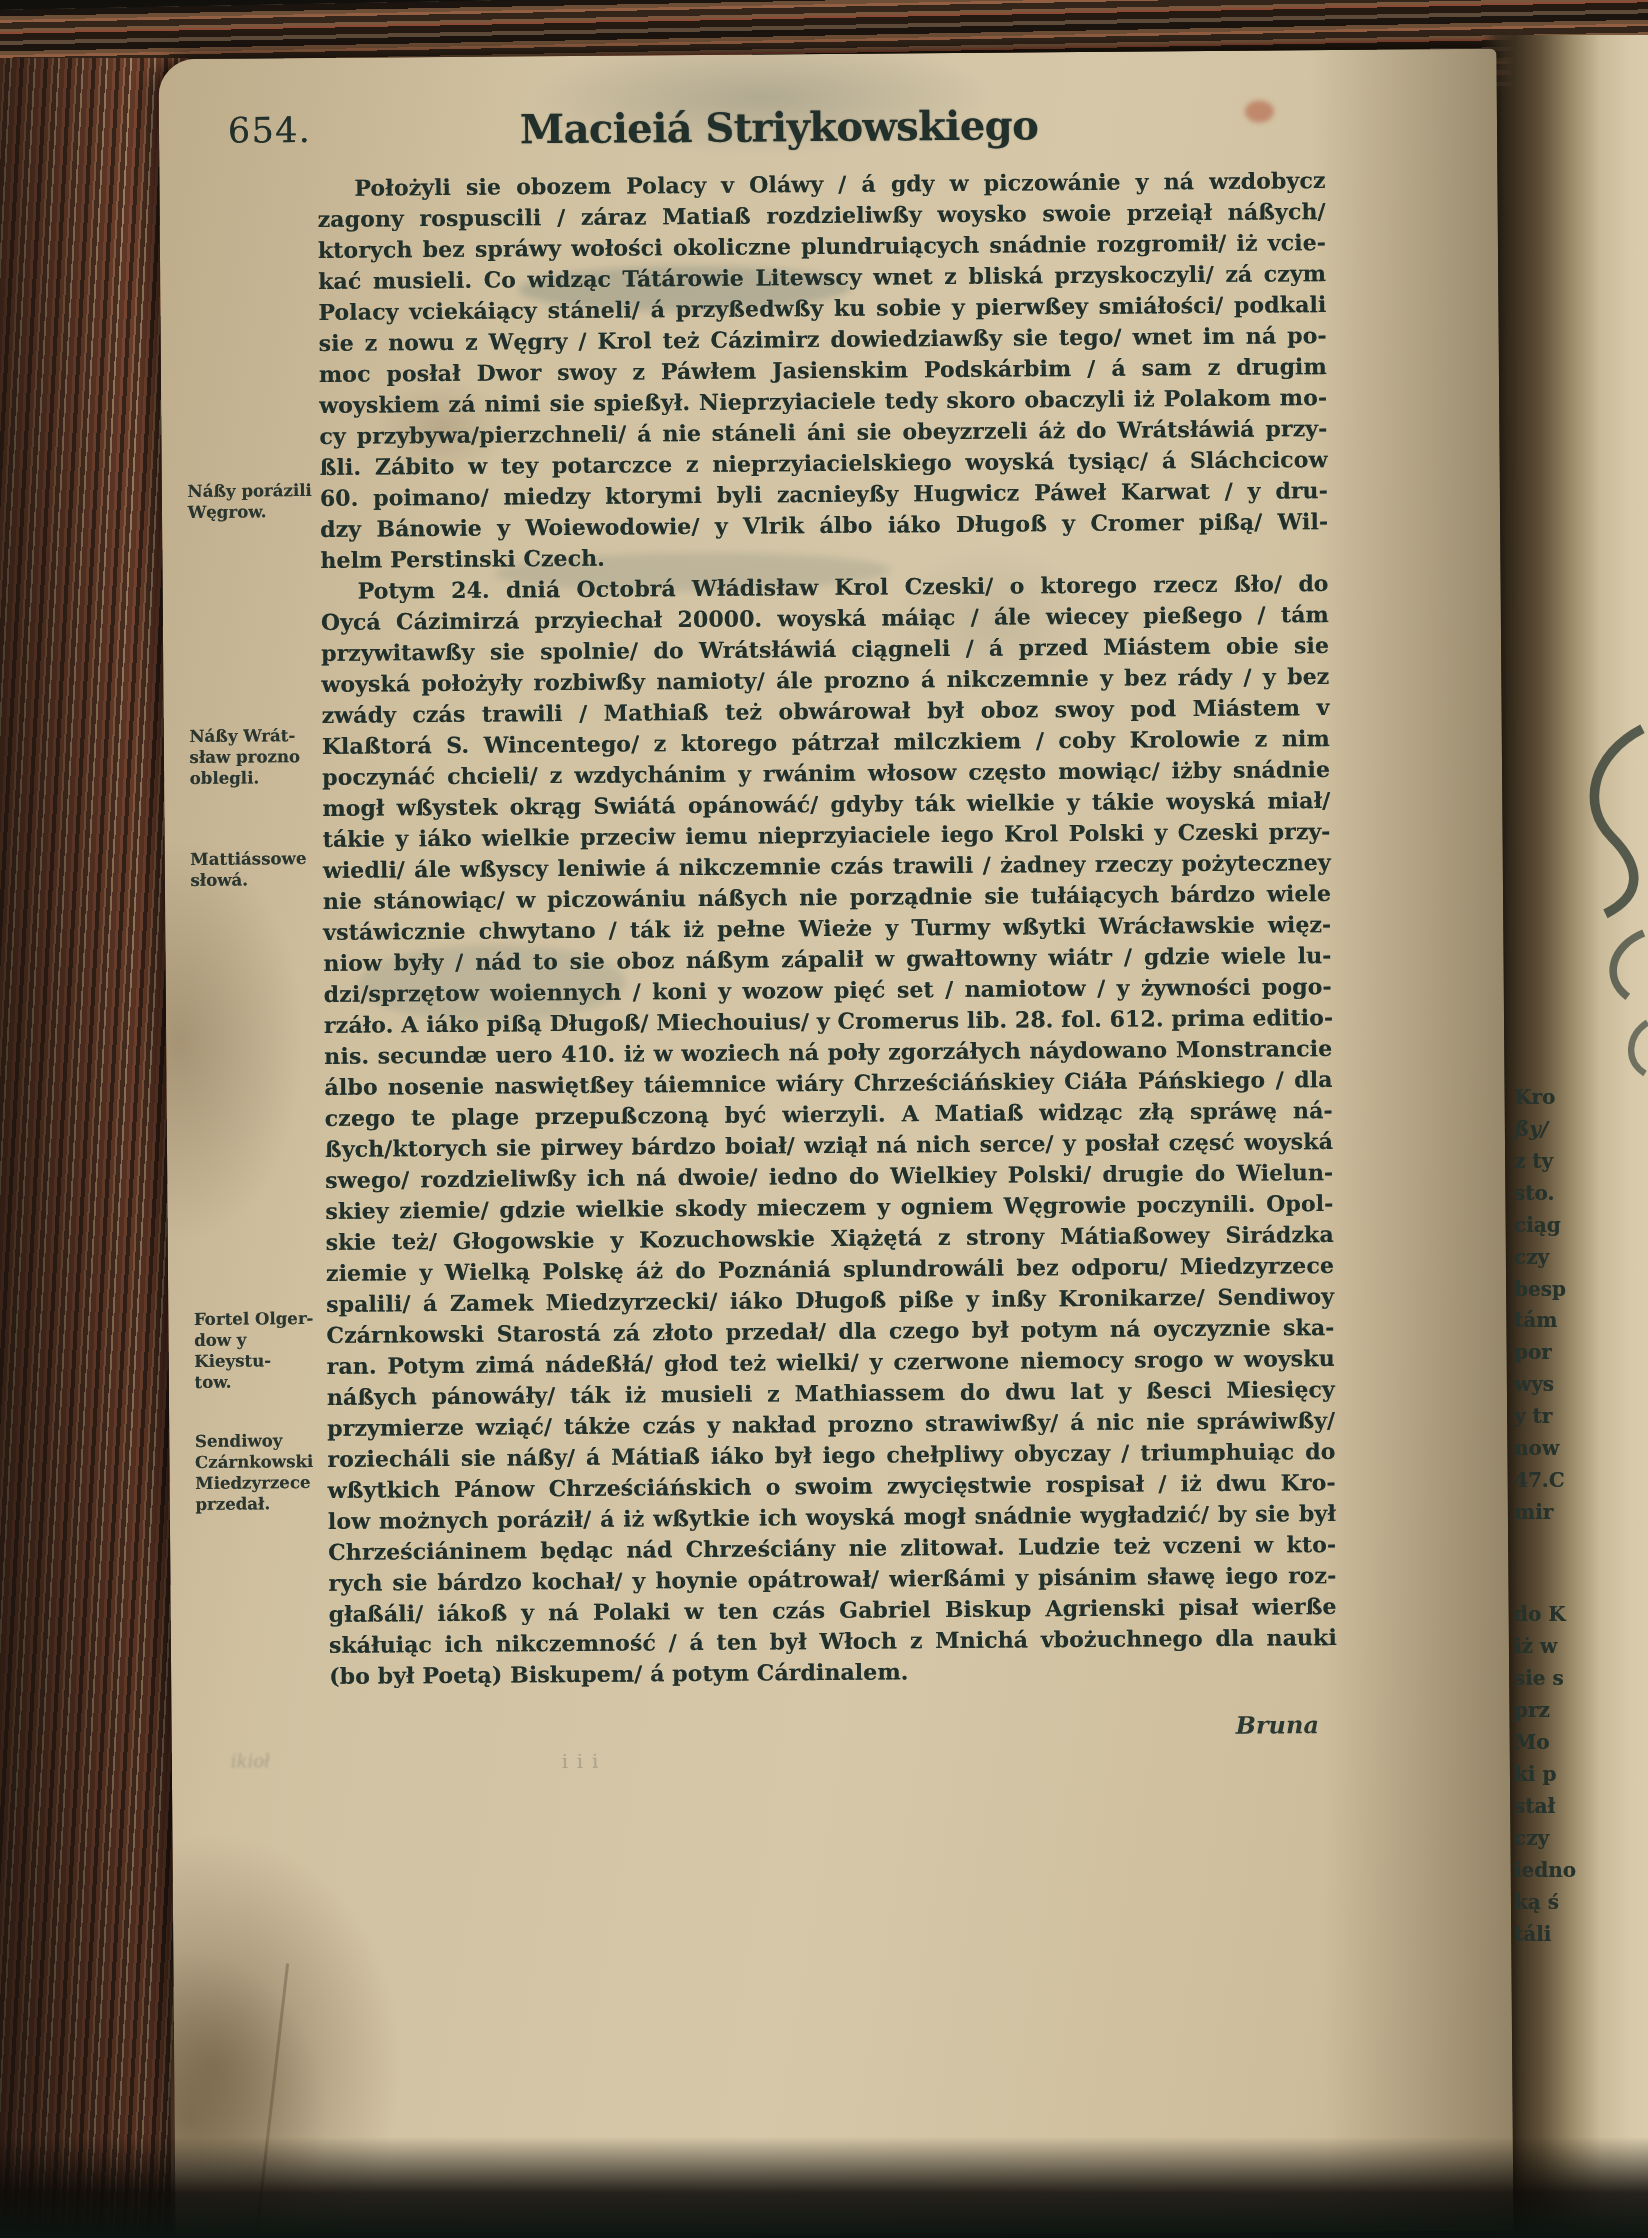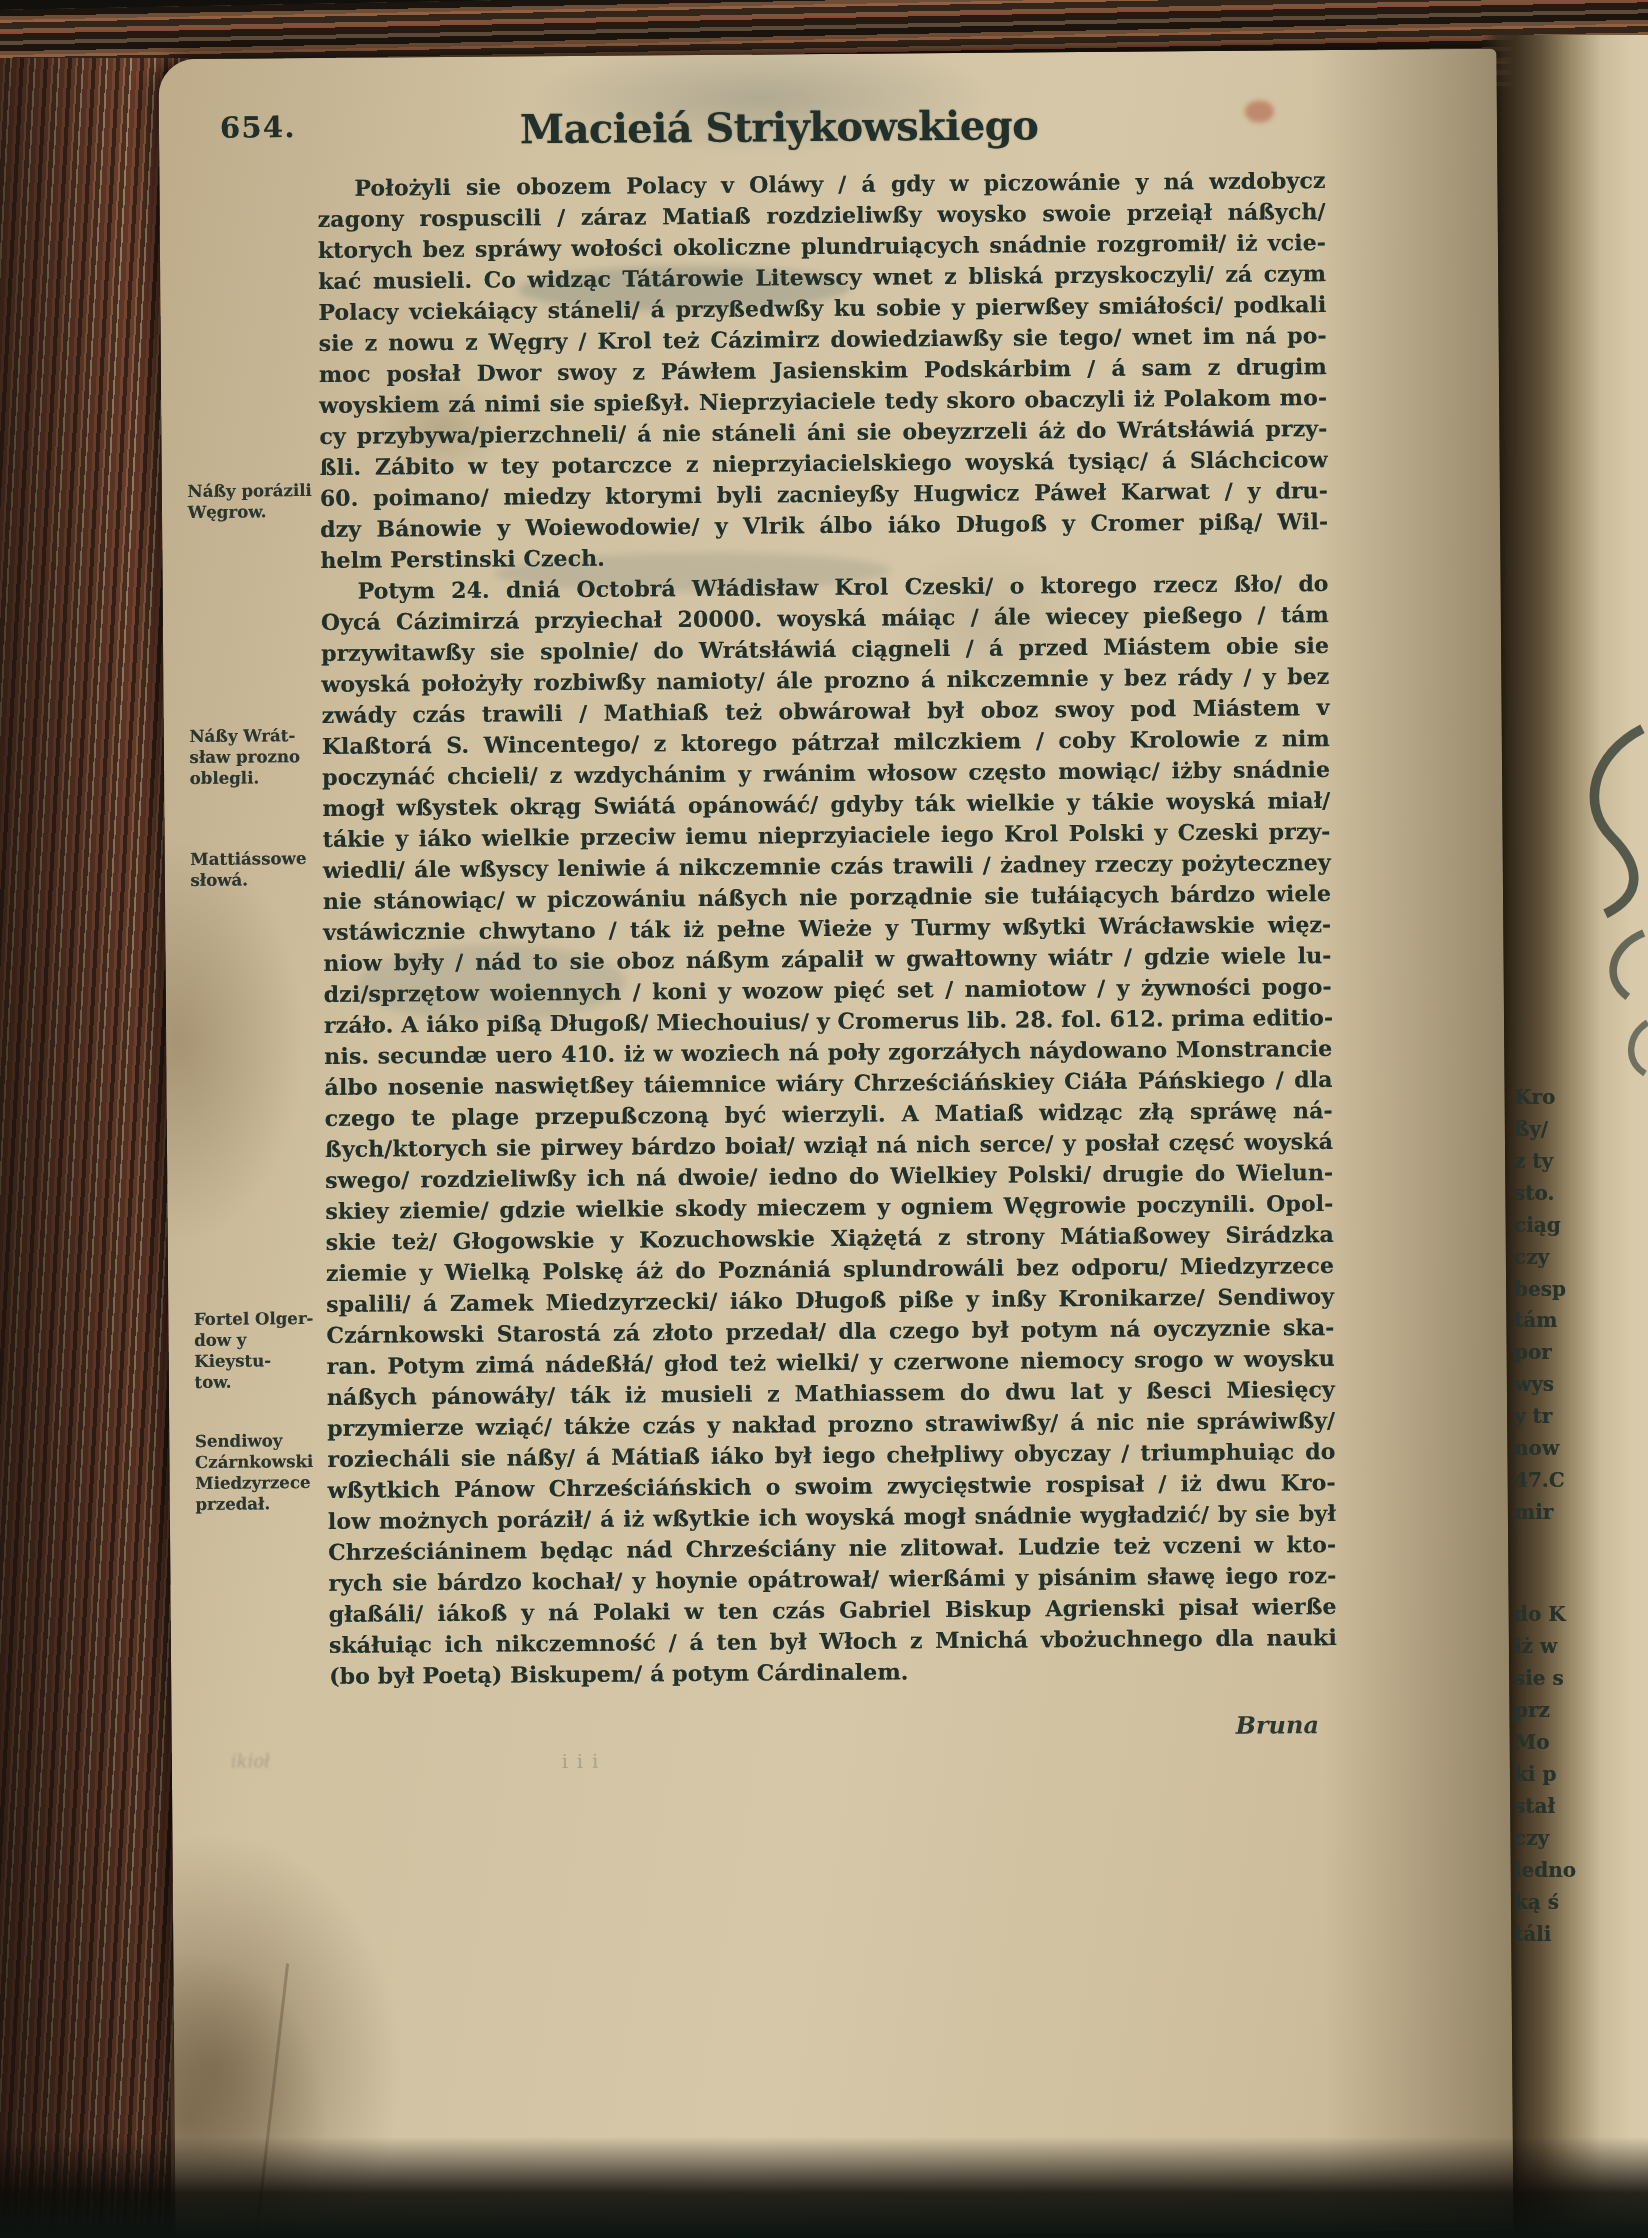--- a/index.html
+++ b/index.html
@@ -43,21 +43,21 @@
       radial-gradient(115px 77px at 18% 85%,rgba(165,150,120,.5),rgba(165,150,120,0) 75%),
       radial-gradient(192px 230px at 8% 60%,rgba(96,78,52,.55),rgba(96,78,52,0) 72%);}
   .crease{position:absolute;left:96px;top:1904px;width:2.6px;height:275px;
     background:rgba(80,64,42,.35);transform:rotate(7deg);border-radius:1.9px;}
   .red-smudge{position:absolute;left:1086px;top:50px;width:29px;height:22px;
     background:rgba(168,64,40,.45);border-radius:50%;filter:blur(2.6px);}
   .bleed{position:absolute;filter:blur(3.8px);opacity:.30;background:#6c7a72;border-radius:50%;}
 
   
   .ink{color:#22302b;}
-  #page-number{position:absolute;left:61px;top:52px;font-size:29px;font-weight:700;
+  #page-number{position:absolute;left:69px;top:52px;font-size:35px;font-weight:400;
     letter-spacing:1.3px;text-shadow:0 0 0.6px rgba(34,48,43,.7);}
   #running-header{position:absolute;left:355px;top:49px;width:530px;text-align:center;
     font-size:40px;font-weight:700;letter-spacing:-0.6px;white-space:nowrap;
     text-shadow:0 0 1.3px rgba(34,48,43,.55);}
   #body-text{position:absolute;left:158px;top:115px;width:1008px;font-size:22px;
     font-weight:700;line-height:31px;letter-spacing:0.1px;
     text-shadow:0 0 0.6px rgba(34,48,43,.5);}
   .tline{height:31px;overflow:visible;white-space:nowrap;text-align:justify;
     text-align-last:justify;}
   .tline.indent{padding-left:37px;}
@@ -186,21 +186,21 @@
   </div>
 
   <svg id="ornament" width="82" height="383" viewBox="0 0 128 600">
     <path d="M118 20 C 40 60, 20 140, 70 190 C 115 235, 120 280, 60 310" fill="none" stroke="#2a362f" stroke-width="15" opacity=".75"></path>
     <path d="M120 340 C 70 360, 55 410, 95 440" fill="none" stroke="#2a362f" stroke-width="12" opacity=".65"></path>
     <path d="M126 480 C 95 500, 90 540, 122 560" fill="none" stroke="#2a362f" stroke-width="10" opacity=".6"></path>
   </svg>
 
   <div id="right-frags">
       <div class="frag" style="top: 1085px;">Kro</div>
-      <div class="frag" style="top: 1117px;">ßy/</div>
+      <div class="frag" style="top: 1117px; font-style: italic;">ßy/</div>
       <div class="frag" style="top: 1149px;">z ty</div>
       <div class="frag" style="top: 1181px;">sto.</div>
       <div class="frag" style="top: 1213px;">ciąg</div>
       <div class="frag" style="top: 1245px;">czy</div>
       <div class="frag" style="top: 1277px;">besp</div>
       <div class="frag" style="top: 1308px;">tám</div>
       <div class="frag" style="top: 1340px;">por</div>
       <div class="frag" style="top: 1372px;">wys</div>
       <div class="frag" style="top: 1404px;">y tr</div>
       <div class="frag" style="top: 1436px;">now</div>

